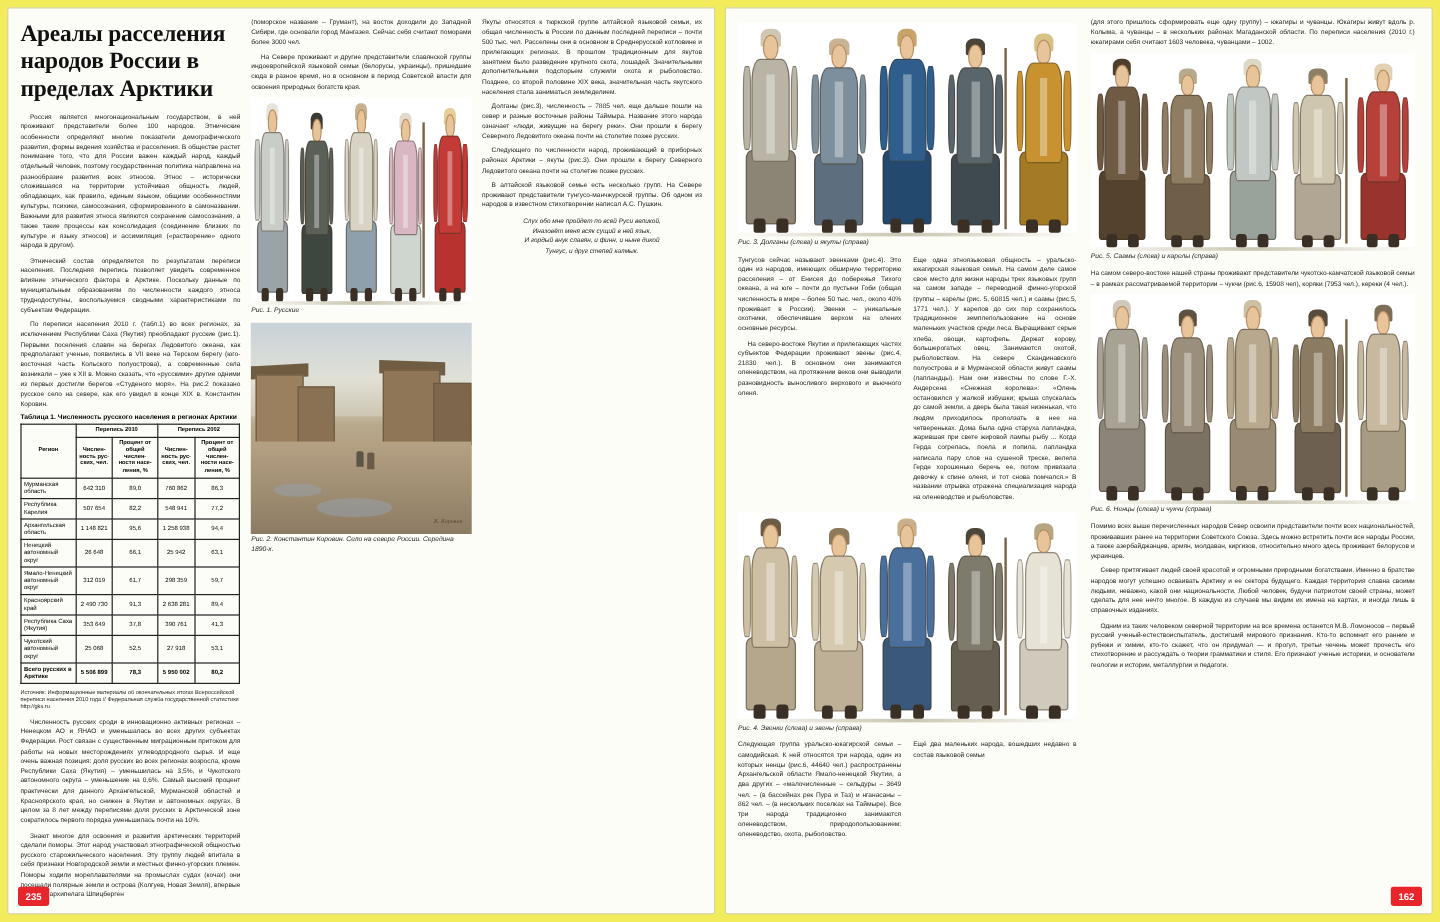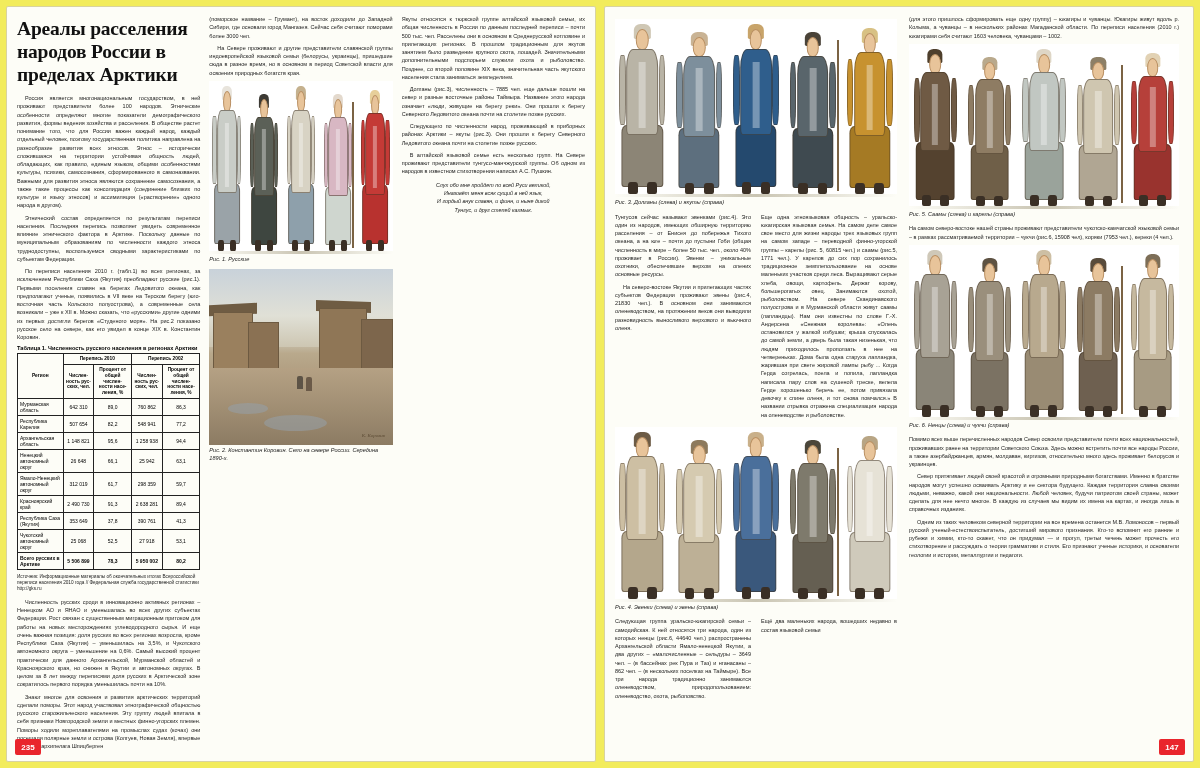--- a/index.html
+++ b/index.html
@@ -773,15 +773,15 @@
           <div class="ground"></div>
           <div class="caption">Рис. 6. Ненцы (слева) и чукчи (справа)</div>
         </div>
 
         <p class="body noind">Помимо всех выше перечисленных народов Север освоили представители почти всех национальностей, проживавших ранее на территории Советского Союза. Здесь можно встретить почти все народы России, а также азербайджанцев, армян, молдаван, киргизов, относительно много здесь проживает белорусов и украинцев.</p>
         <p class="body">Север притягивает людей своей красотой и огромными природными богатствами. Именно в братстве народов могут успешно осваивать Арктику и ее сектора будущего. Каждая территория славна своими людьми, неважно, какой они национальности. Любой человек, будучи патриотом своей страны, может сделать для нее нечто многое. В каждую из случаев мы видим их имена на картах, и иногда лишь в справочных изданиях.</p>
         <p class="body">Одним из таких человеком северной территории на все времена останется М.В. Ломоносов – первый русский ученый-естествоиспытатель, достигший мирового признания. Кто-то вспомнит его ранние и рубежи и химии, кто-то скажет, что он придумал — и прогул, третьи чечень может прочесть его стихотворение и рассуждать о теории грамматики и стиля. Его признают ученые историки, и основатели геологии и истории, металлургии и педагоги.</p>
       </div>
     </div>
 
-    <div class="pg-num right">147</div>
+    <div class="pg-num right">162</div>
   </div>
 </div>
 
 </body></html>

